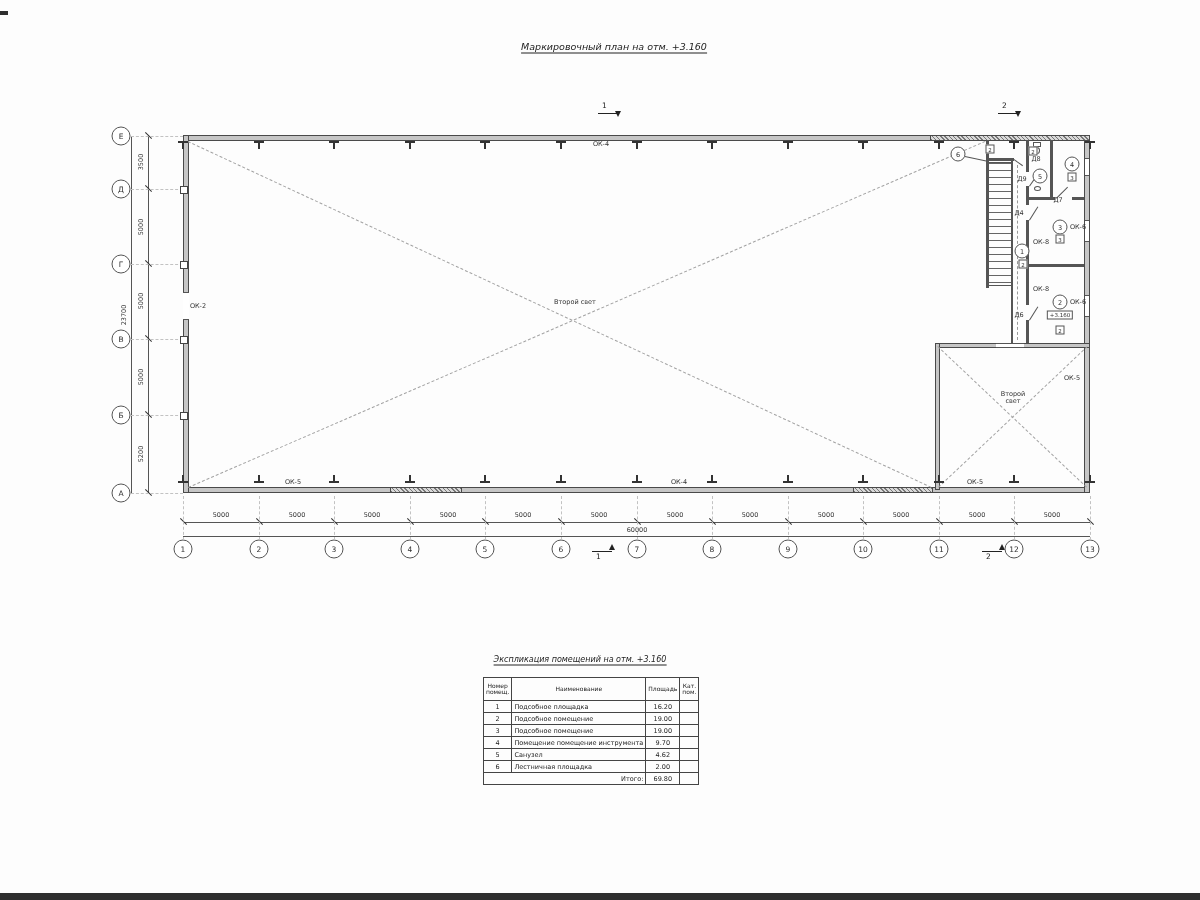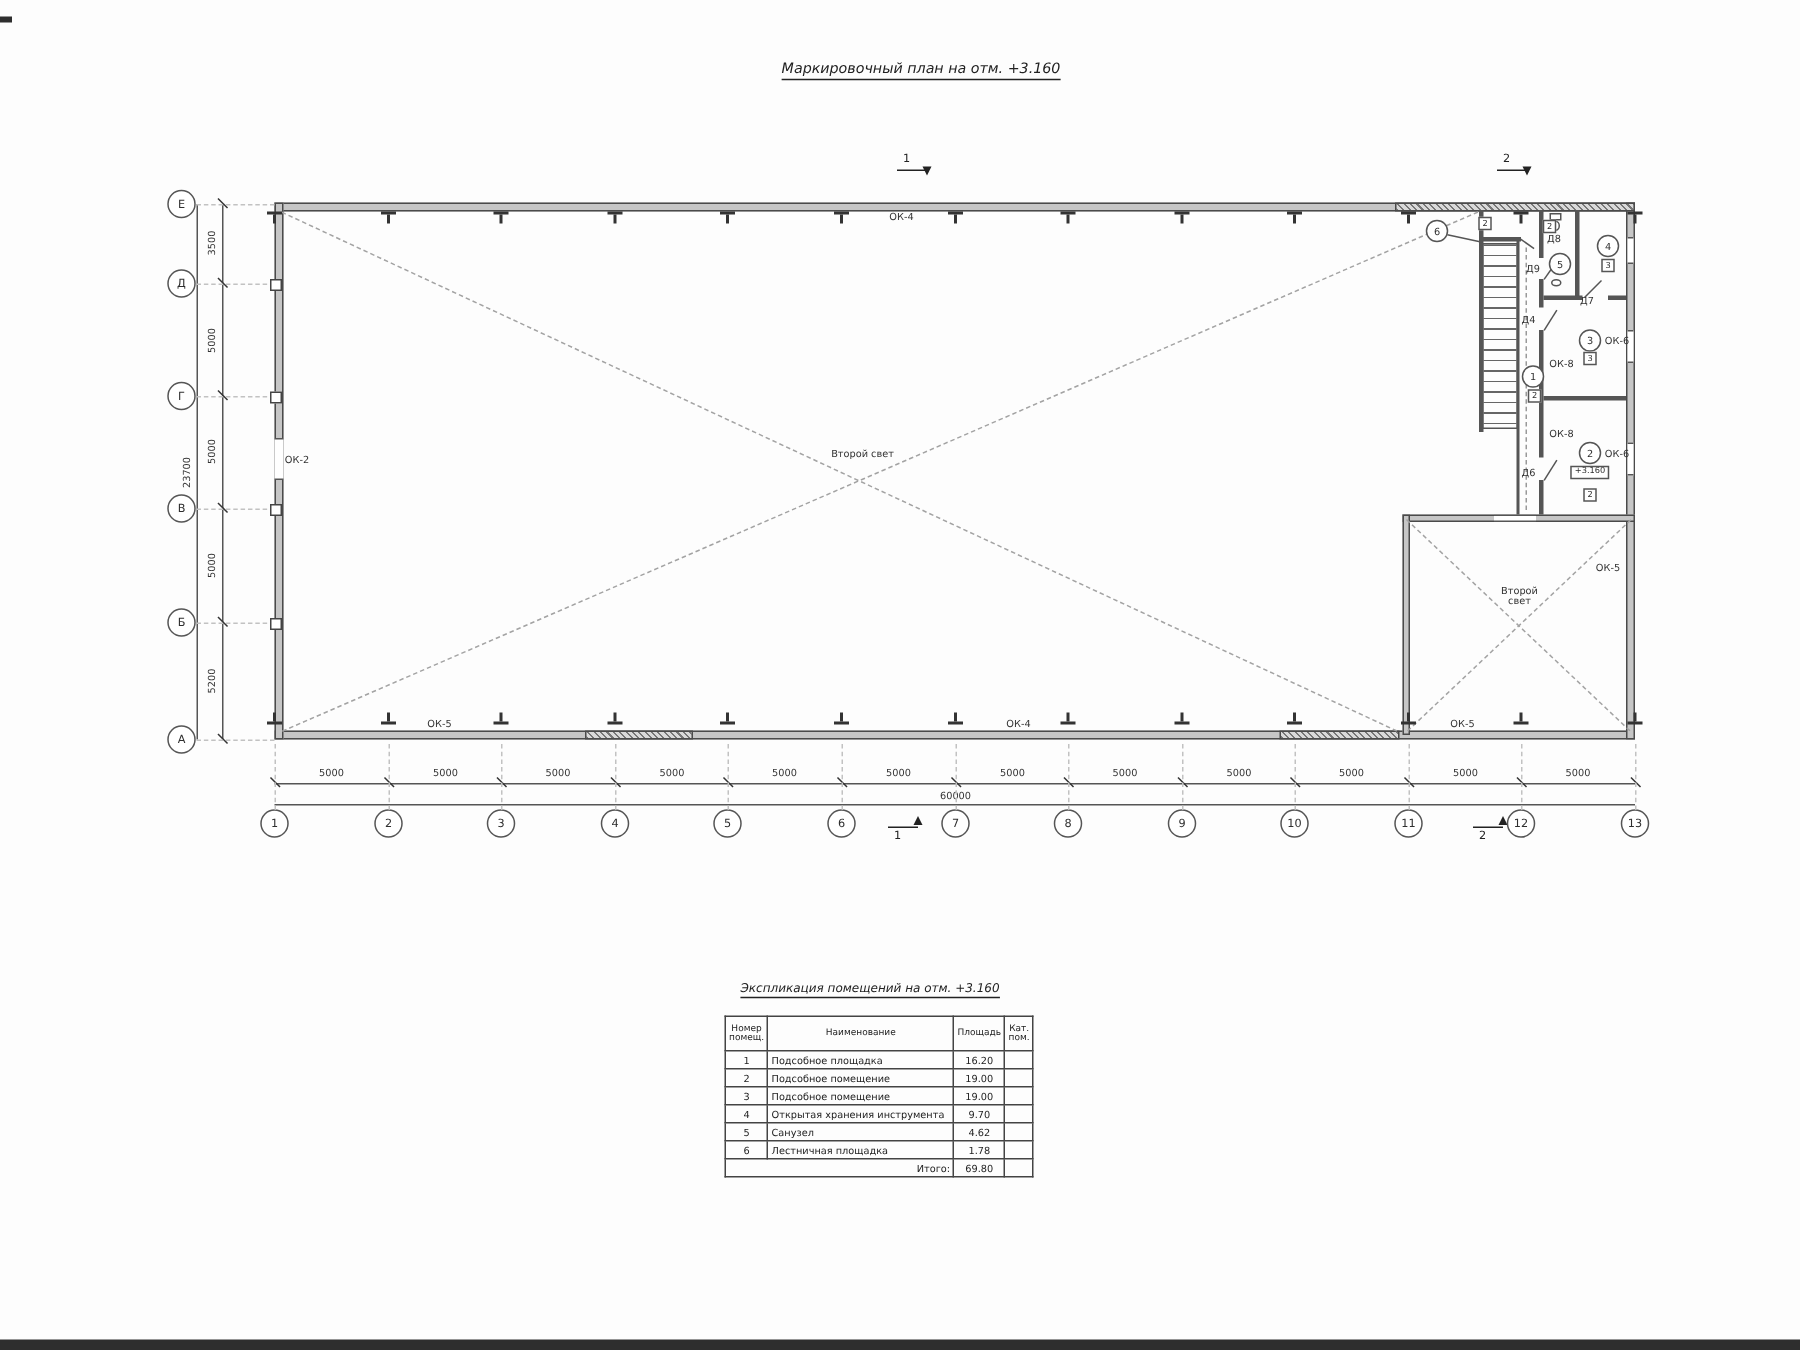--- a/index.html
+++ b/index.html
@@ -241,34 +241,34 @@
       <td class="c"></td>
     </tr>
     <tr>
       <td class="c">3</td>
       <td>Подсобное помещение</td>
       <td class="c">19.00</td>
       <td class="c"></td>
     </tr>
     <tr>
       <td class="c">4</td>
-      <td>Открытая хранения инструмента</td>
+      <td>Помещение помещение инструмента</td>
       <td class="c">9.70</td>
       <td class="c"></td>
     </tr>
     <tr>
       <td class="c">5</td>
       <td>Санузел</td>
       <td class="c">4.62</td>
       <td class="c"></td>
     </tr>
     <tr>
       <td class="c">6</td>
       <td>Лестничная площадка</td>
-      <td class="c">1.78</td>
+      <td class="c">2.00</td>
       <td class="c"></td>
     </tr>
     <tr>
       <td colspan="2" class="r">Итого:</td>
       <td class="c">69.80</td>
       <td></td>
     </tr>
   </tbody>
     </table>
 <div class="tick" style="left: 179px; top: 521px;"></div>

